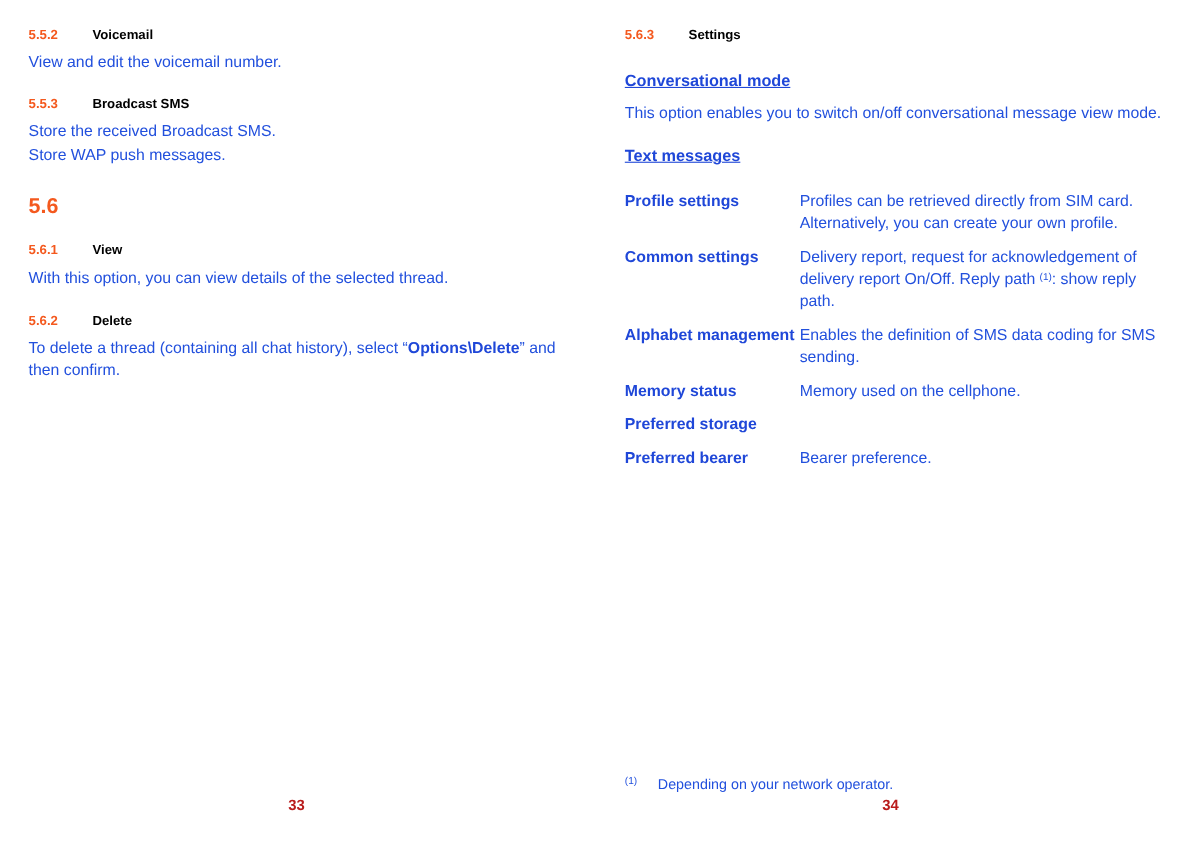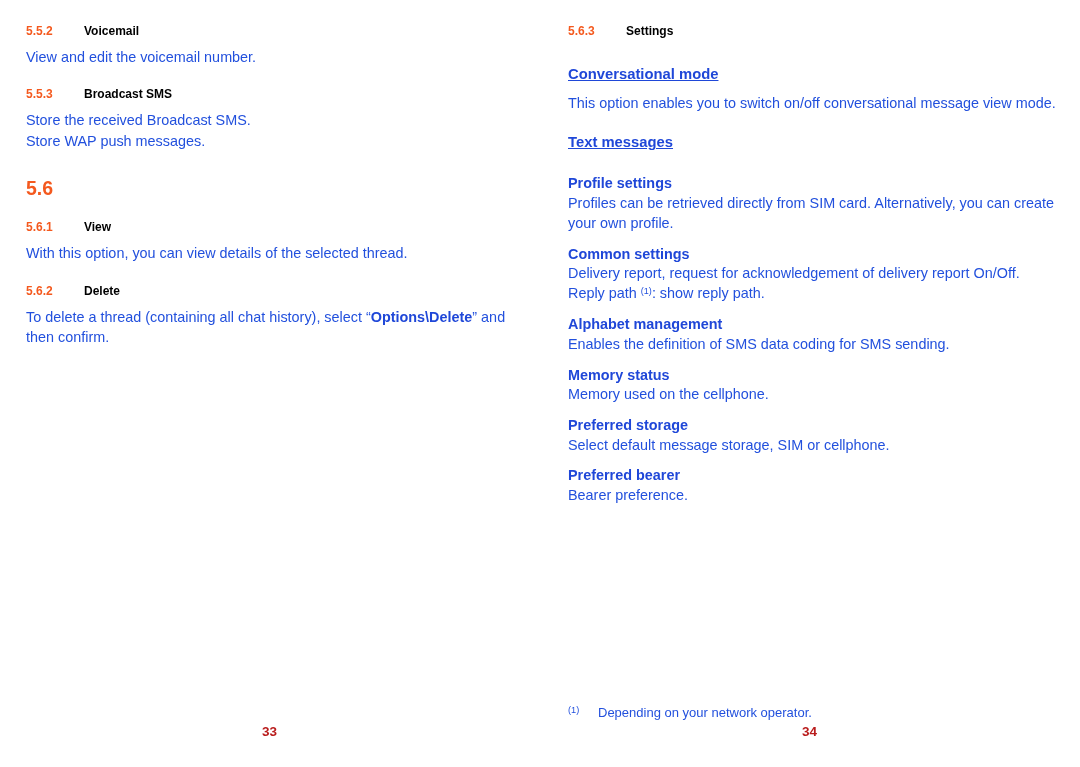--- a/index.html
+++ b/index.html
@@ -74,21 +74,20 @@
     display: inline-block;
   }
   .subhead.tight { margin-top: 19px; }
 
   
   .deflist { margin-top: 13px; }
   .defrow {
     display: flex;
     align-items: flex-start;
     margin-bottom: 11px;
-    flex-direction: column;
   }
   .defterm {
     flex: none;
     width: 159px;
     font-size: 14.4px;
     font-weight: bold;
     color: #1f47d8;
     line-height: 1.36;
     padding-right: 4px;
     box-sizing: border-box;
@@ -202,21 +201,20 @@
         <div class="defdesc">Enables the definition of SMS data coding for SMS sending.</div>
       </div>
 
       <div class="defrow">
         <div class="defterm">Memory status</div>
         <div class="defdesc">Memory used on the cellphone.</div>
       </div>
 
       <div class="defrow">
         <div class="defterm">Preferred storage</div>
-        <div class="defdesc">Select default message storage, SIM or cellphone.</div>
       </div>
 
       <div class="defrow">
         <div class="defterm">Preferred bearer</div>
         <div class="defdesc">Bearer preference.</div>
       </div>
 
     </div>
 
     <div class="footnote">

